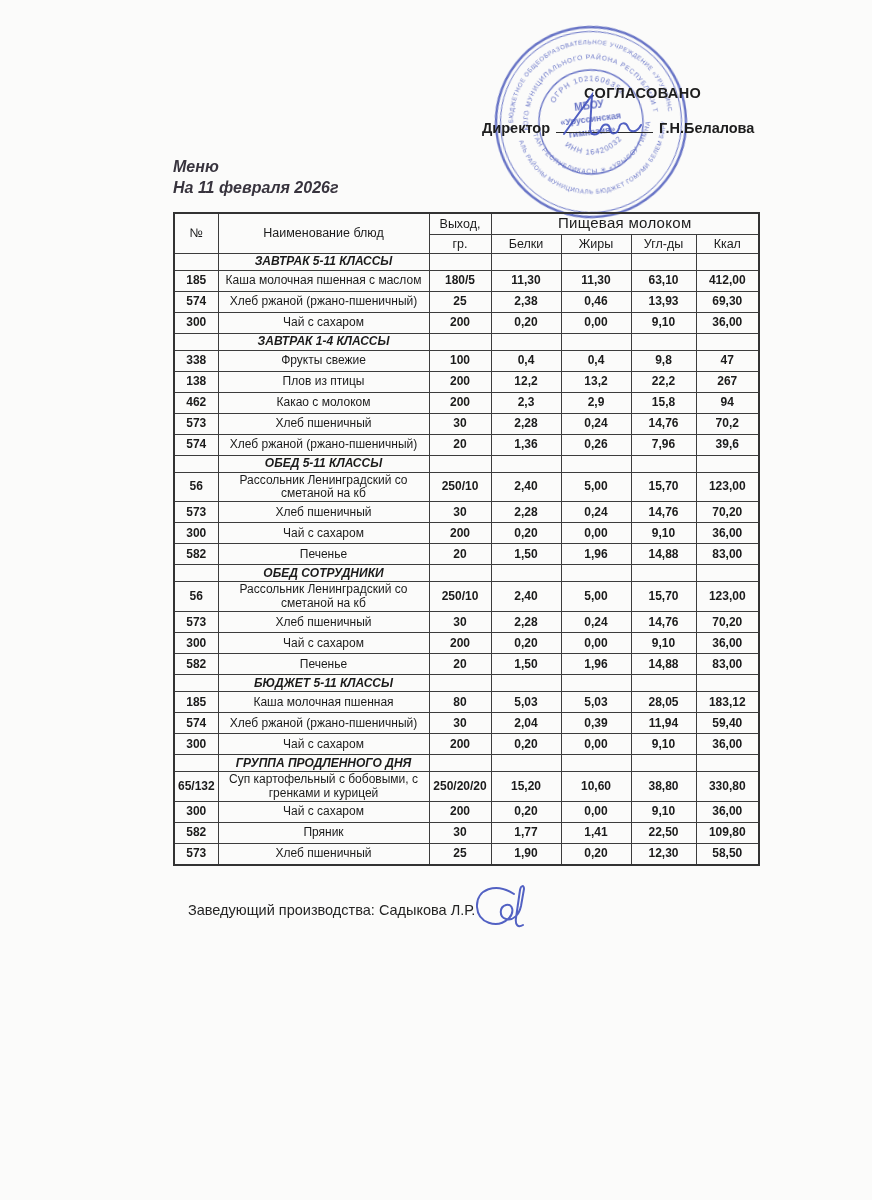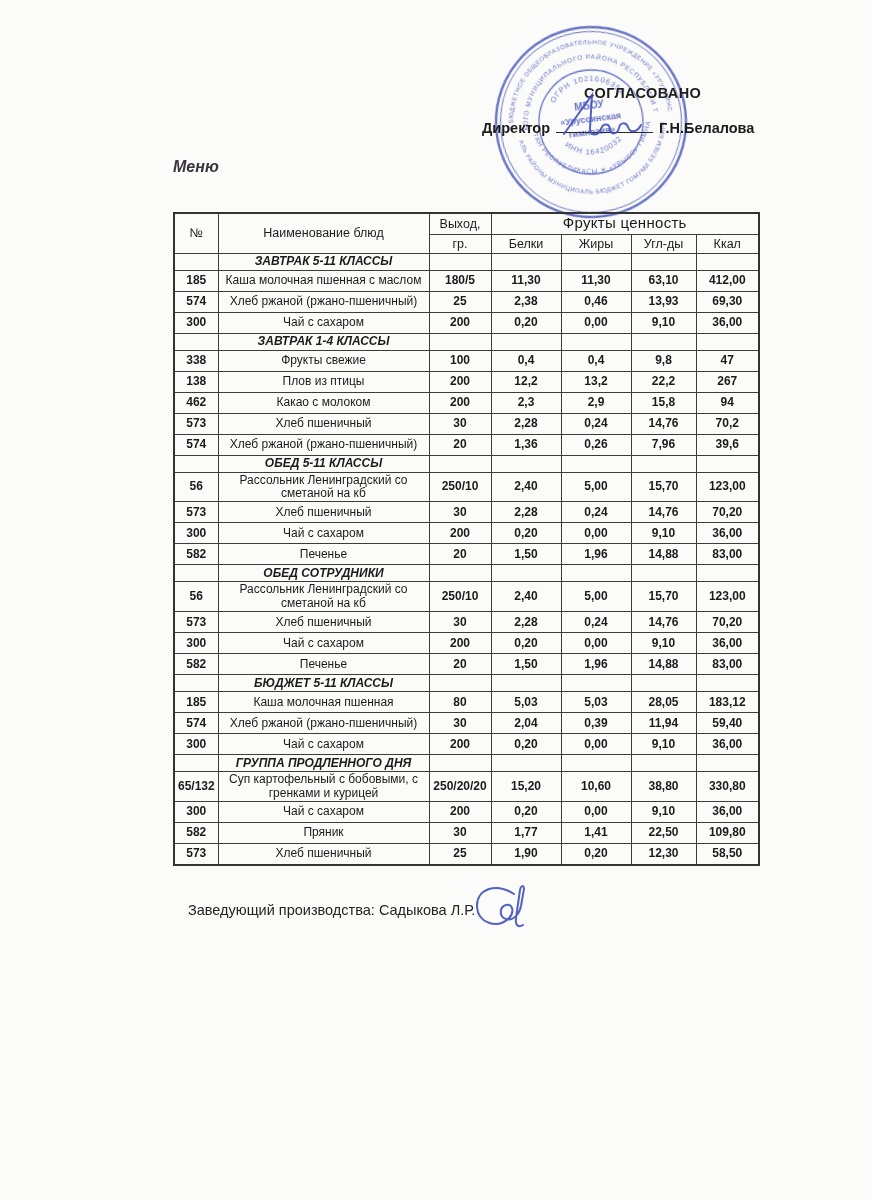--- a/index.html
+++ b/index.html
@@ -114,38 +114,39 @@
     <span>Директор</span>
     <span class="sig-underline"></span>
     <span>Г.Н.Белалова</span>
   </div>
   <svg class="director-sig" width="115" height="55" viewBox="0 0 115 55">
     <path class="ink" d="M 16 46 L 44 7 L 42 40 C 42 48 49 49 53 41 C 55 35 61 35 62 41 C 63 47 69 47 71 40 C 72 34 78 34 80 39 C 82 45 89 45 93 37"></path>
   </svg>
 
   <div class="title">
     <div>Меню</div>
+    <div>На 11 февраля 2026г</div>
   </div>
 
   <table class="menu">
     <colgroup>
       <col style="width:44px">
         <col style="width:211px">
         <col style="width:62px">
       <col style="width:70px">
         <col style="width:70px">
         <col style="width:65px">
         <col style="width:63px">
     </colgroup>
     <thead>
       <tr>
         <th rowspan="2">№</th>
         <th rowspan="2">Наименование блюд</th>
         <th>Выход,</th>
-        <th colspan="4" class="nutr">Фрукты ценность</th>
+        <th colspan="4" class="nutr">Пищевая молоком</th>
       </tr>
       <tr>
         <th>гр.</th>
         <th>Белки</th>
         <th>Жиры</th>
         <th>Угл-ды</th>
         <th>Ккал</th>
       </tr>
     </thead>
     <tbody>

